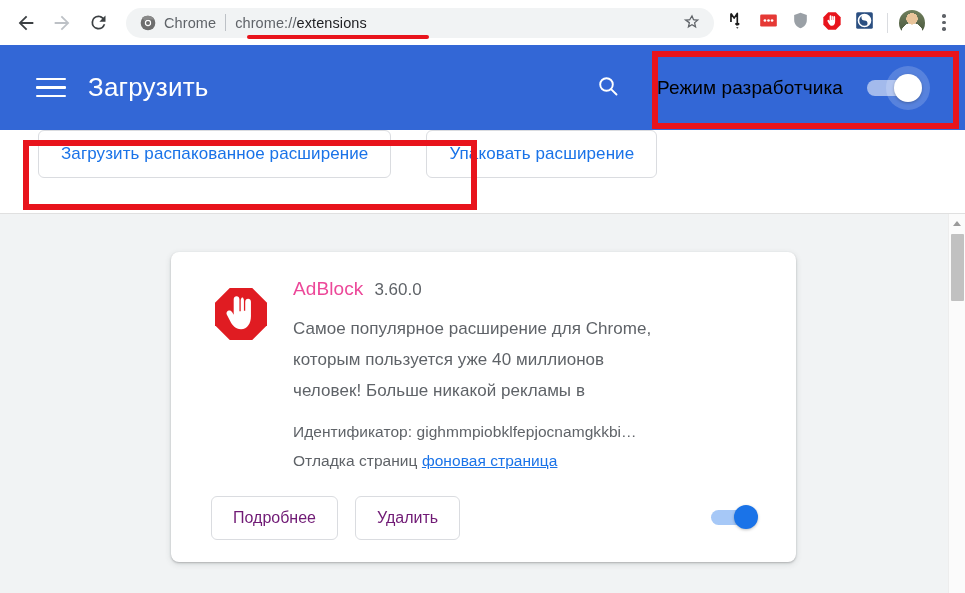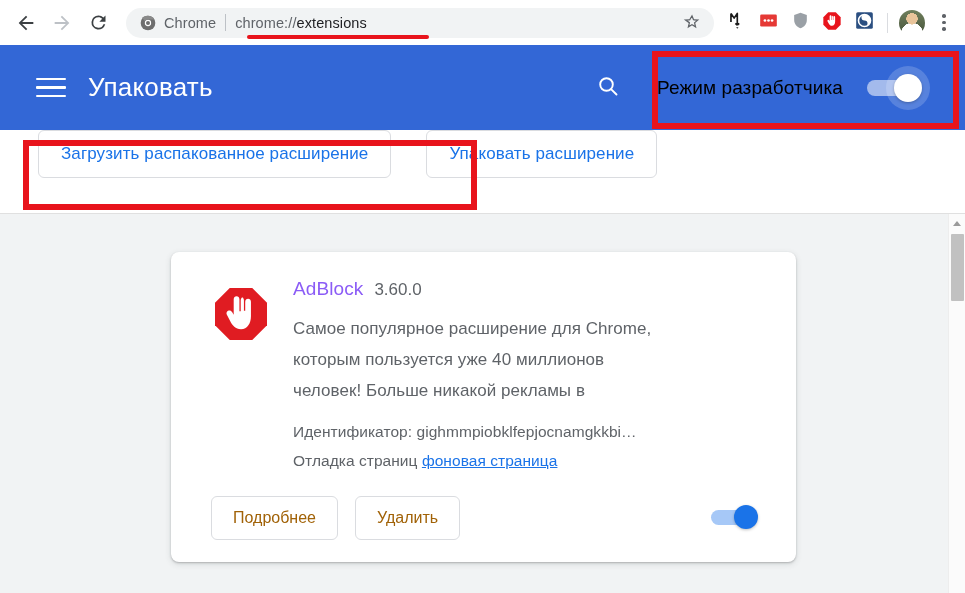--- a/index.html
+++ b/index.html
@@ -288,21 +288,21 @@
     margin: 6px 22px 0 16px;
   }
   #card-info { flex: 1 1 auto; min-width: 0; }
   #card-name-row {
     display: flex;
     align-items: baseline;
     margin-bottom: 13px;
   }
   #ext-name {
     font-size: 19px;
-    color: #8b5cf6;
+    color: #ec4899;
     letter-spacing: .1px;
   }
   #ext-version {
     font-size: 17px;
     color: #5f6368;
     margin-left: 11px;
   }
   #ext-description {
     font-size: 17px;
     color: #5f6368;
@@ -326,21 +326,21 @@
     display: flex;
     align-items: center;
     margin-top: 22px;
     padding: 0 0 22px 16px;
   }
   .card-btn {
     height: 44px;
     border: 1px solid #dadce0;
     border-radius: 6px;
     background: #ffffff;
-    color: #a16207;
+    color: #701a75;
     font-size: 16px;
     font-family: "Liberation Sans", sans-serif;
     padding: 0 21px;
     display: flex;
     align-items: center;
     white-space: nowrap;
   }
   #btn-remove { margin-left: 17px; }
   #ext-enable-toggle {
     margin-left: auto;
@@ -537,21 +537,21 @@
 </div>
 
 <div id="url-underline"></div>
 
 <div id="ext-header">
   <div id="hamburger">
     <i></i>
       <i></i>
       <i></i>
   </div>
-  <div id="ext-header-title">Упаковать</div>
+  <div id="ext-header-title">Загрузить</div>
 
   <div id="header-search">
     <span>
       <svg width="24" height="24" viewBox="0 0 24 24">
         <circle cx="10.5" cy="10.5" r="6.3" fill="none" stroke="#ffffff" stroke-width="1.9"></circle>
         <path d="M15.3 15.3L20.5 20.5" stroke="#ffffff" stroke-width="1.9" stroke-linecap="round"></path>
       </svg>
     </span>
   </div>
 

